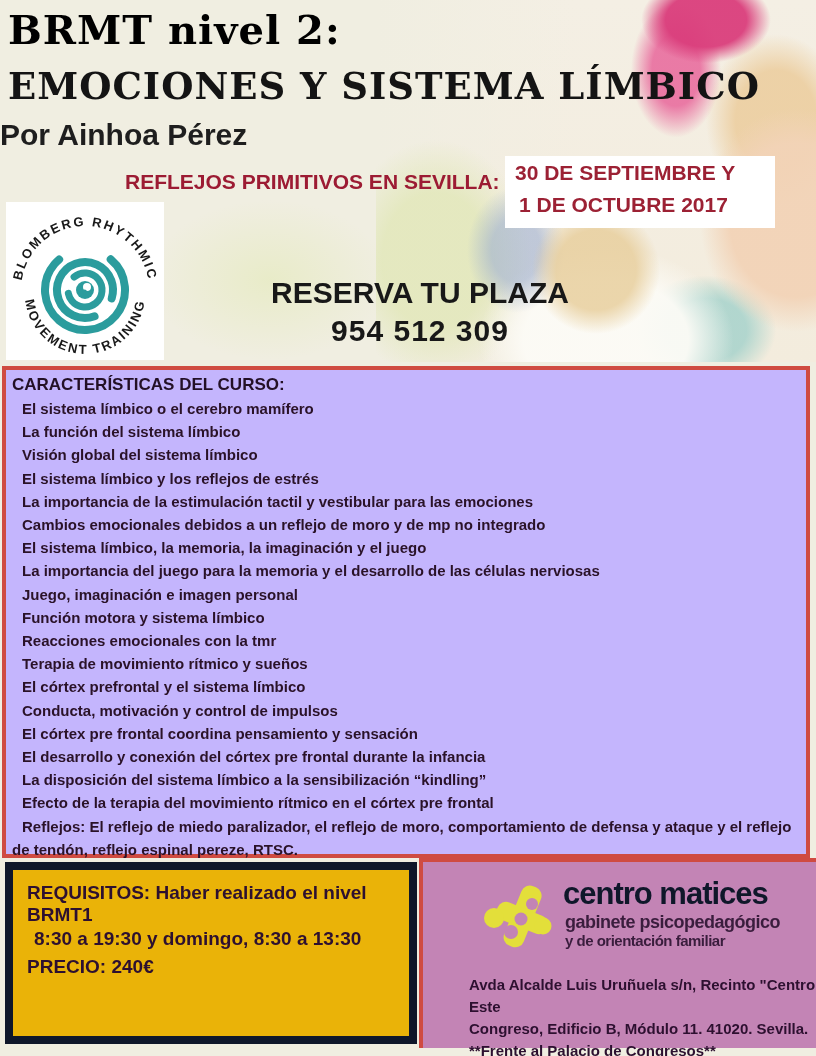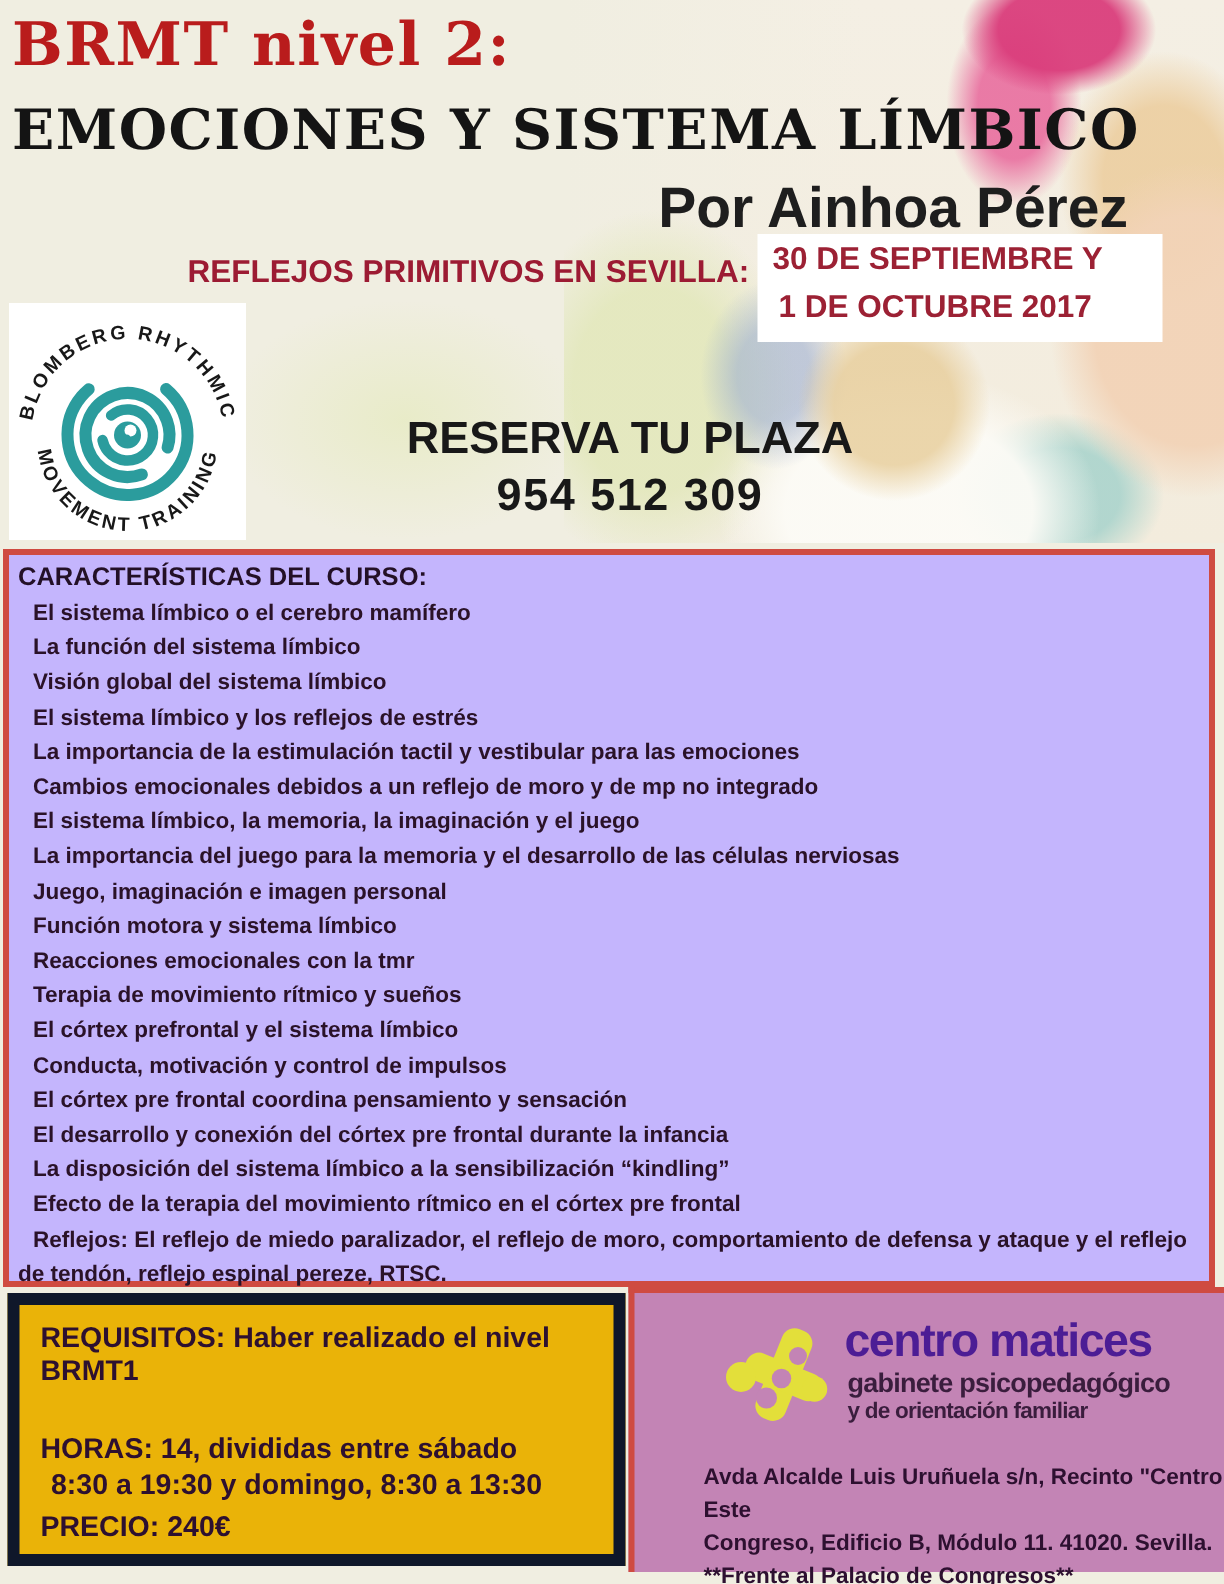--- a/index.html
+++ b/index.html
@@ -27,30 +27,30 @@
       linear-gradient(180deg,#f4efe4 0%,#f3ecdd 100%);
   }
   .photo-fade{
     position:absolute;left:150px;top:200px;width:240px;height:160px;
     background:radial-gradient(closest-side, rgba(226,233,180,.55), rgba(226,233,180,0));
   }
   
   .title1{
     position:absolute;left:8px;top:6px;
     font-family:"DejaVu Serif","Liberation Serif",serif;
-    font-weight:bold;font-size:40px;letter-spacing:1px;color:#b91c1c;
+    font-weight:bold;font-size:40px;letter-spacing:1px;color:#000000;
   }
   .title2{
     position:absolute;left:8px;top:64px;
     font-family:"DejaVu Serif","Liberation Serif",serif;
     font-weight:bold;font-size:37px;letter-spacing:1px;color:#141414;white-space:nowrap;
   }
   .subtitle{
-    position:absolute;left:0;top:118px;width:740px;text-align:right;
-    font-size:38px;font-weight:bold;color:#1e1e1e;letter-spacing:0;padding-left:12px;
+    position:absolute;left:0;top:118px;width:740px;text-align:left;
+    font-size:30px;font-weight:bold;color:#1e1e1e;letter-spacing:0;
   }
   .highlight{
     position:absolute;left:125px;top:170px;
     font-size:21px;font-weight:bold;color:#9c1b33;letter-spacing:0;
   }
   .datebox{
     position:absolute;left:505px;top:156px;width:270px;height:72px;
     background:#ffffff;
   }
   .datebox .d1{position:absolute;left:10px;top:5px;font-size:21px;font-weight:bold;color:#9c2134;white-space:nowrap;}
@@ -93,21 +93,21 @@
   .details-box .horas1{margin-top:30px;}
   .details-box .horas2{margin-top:2px;margin-left:21px;}
   .details-box .precio{margin-top:6px;}
   
   .matices-panel{
     position:absolute;left:419px;top:858px;width:397px;height:190px;
     background:#c384b5;border-left:4px solid #cf4b41;border-top:4px solid #cf4b41;
     box-sizing:border-box;color:#3a1d3d;
   }
   .matices-logo{position:absolute;left:58px;top:20px;width:80px;height:74px;}
-  .matices-name{position:absolute;left:140px;top:14px;font-size:31px;font-weight:bold;color:#4c1d95;letter-spacing:-1px;}
+  .matices-name{position:absolute;left:140px;top:14px;font-size:31px;font-weight:bold;color:#0f172a;letter-spacing:-1px;}
   .matices-tag1{position:absolute;left:142px;top:50px;font-size:18px;font-weight:bold;color:#3a1d3d;letter-spacing:-0.5px;}
   .matices-tag2{position:absolute;left:142px;top:70px;font-size:15px;font-weight:bold;color:#3a1d3d;letter-spacing:-0.5px;}
   .address{position:absolute;left:46px;top:112px;font-size:15px;font-weight:bold;color:#2d1030;line-height:22px;}
 </style>
 </head>
 <body>
 
 <div id="poster">
 
   <div class="photo"></div>
@@ -170,21 +170,20 @@
       <li>El córtex pre frontal coordina pensamiento y sensación</li>
       <li>El desarrollo y conexión del córtex pre frontal durante la infancia</li>
       <li>La disposición del sistema límbico a la sensibilización “kindling”</li>
       <li>Efecto de la terapia del movimiento rítmico en el córtex pre frontal</li>
       <li class="wrap">Reflejos: El reflejo de miedo paralizador, el reflejo de moro, comportamiento de defensa y ataque y el reflejo de tendón, reflejo espinal pereze, RTSC.</li>
     </ul>
   </div>
 
   <div class="details-box">
     <div class="line req">REQUISITOS: Haber realizado el nivel BRMT1</div>
-    <div class="line horas1">HORAS: 14, divididas entre sábado</div>
     <div class="line horas2">8:30 a 19:30 y domingo, 8:30 a 13:30</div>
     <div class="line precio">PRECIO: 240€</div>
   </div>
 
   <div class="matices-panel">
     <div class="matices-logo">
       <svg width="80" height="74" viewBox="0 0 80 74">
         <g fill="#e3df3a">
           <g transform="rotate(22 40 37)">
             <rect x="30" y="2" width="21" height="64" rx="9"></rect>

